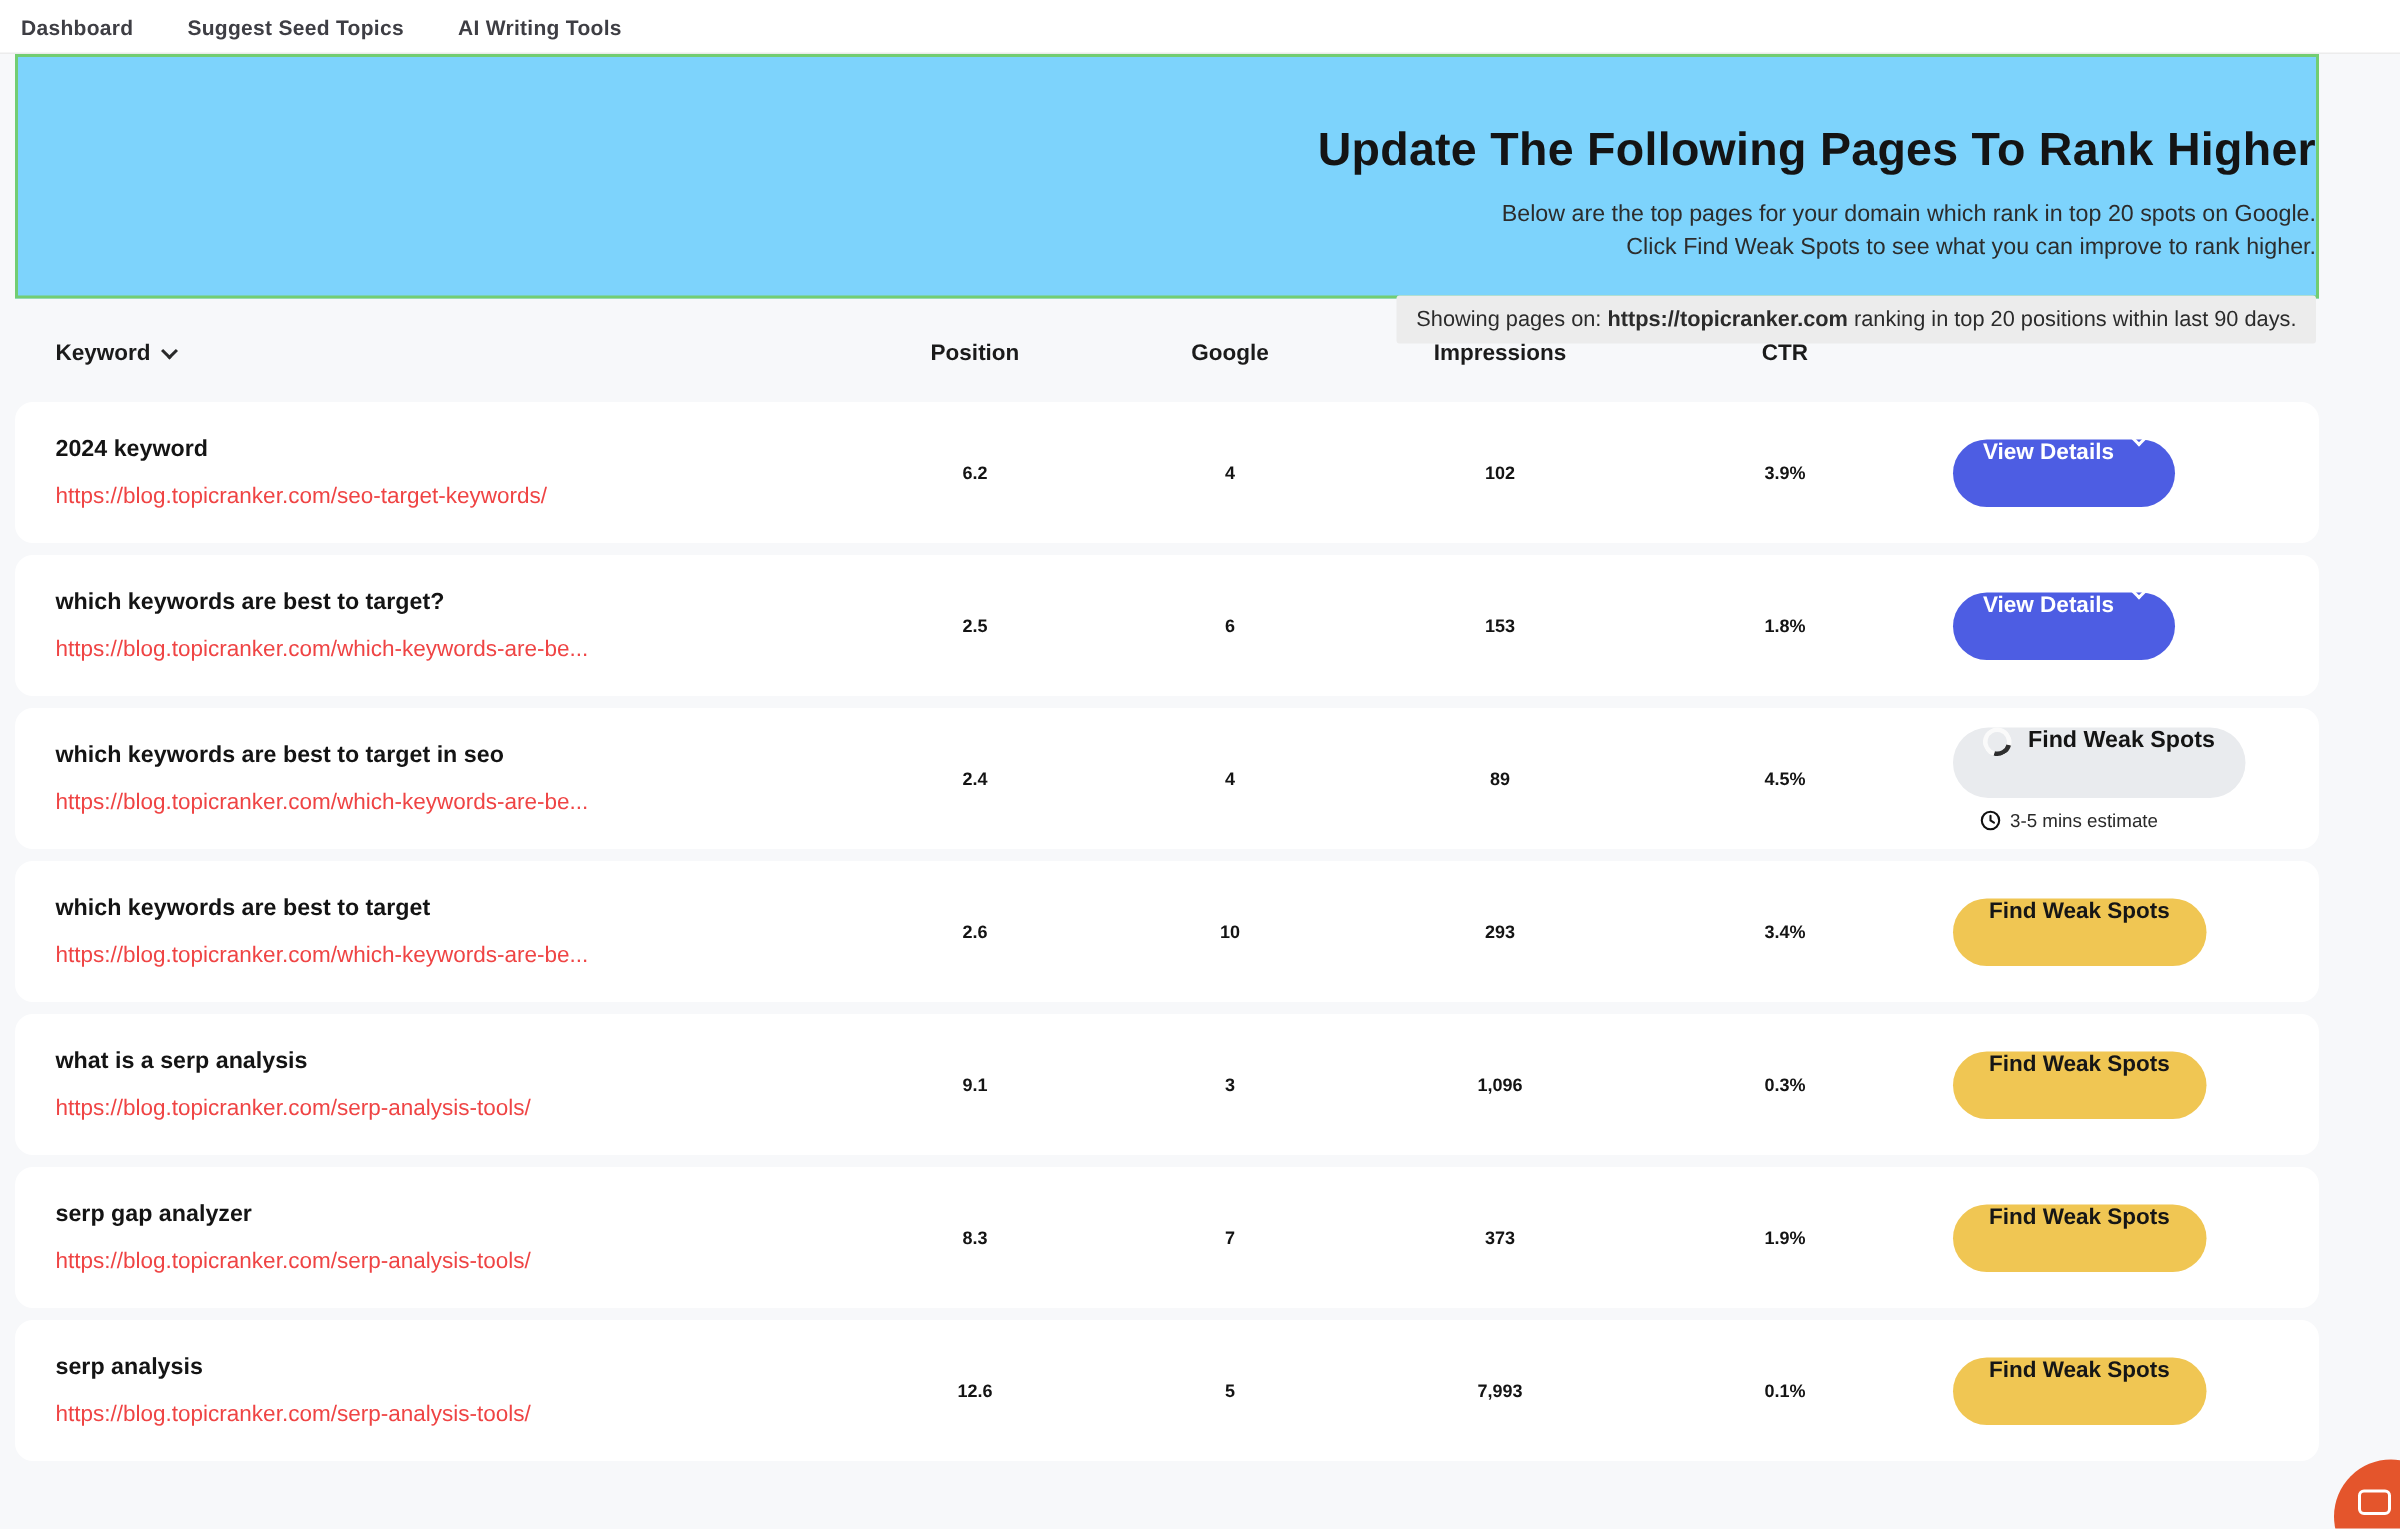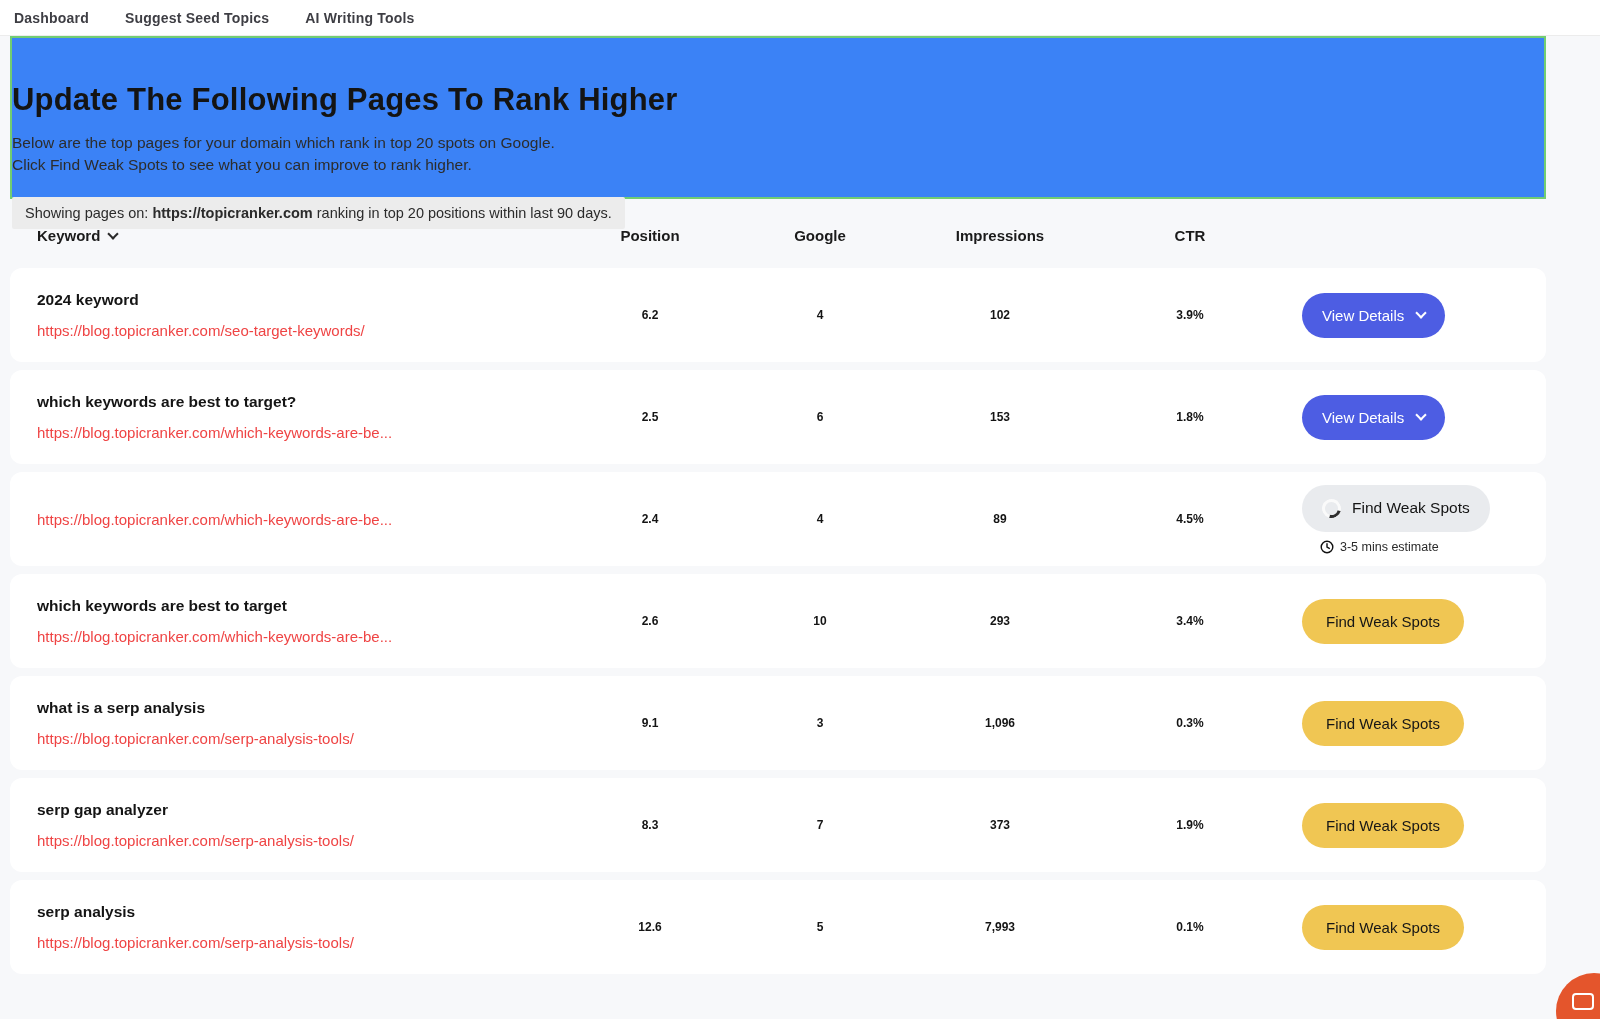--- a/index.html
+++ b/index.html
@@ -10,21 +10,21 @@
   }
   
   .nav {
     height: 36px; background: #ffffff; display: flex; align-items: center;
     gap: 36px; padding: 0 14px; border-bottom: 1px solid #ececec;
   }
   .nav-item { font-size: 14px; font-weight: 700; color: #3e3e44; letter-spacing: .2px; cursor: pointer; }
   
   .hero {
     margin: 0 54px 0 10px; height: 163px; border: 2px solid #72cd72;
-    background: #3b82f6; text-align: left; padding-top: 44px;
+    background: #7dd3fc; text-align: right; padding-top: 44px;
   }
   .hero-title { margin: 0; font-size: 31px; font-weight: 800; color: #141414; letter-spacing: .2px; }
   .hero-sub { margin-top: 14px; font-size: 15.5px; color: #2c2c2c; line-height: 1.45; }
   .chip {
     display: inline-block; margin-top: 20px; background: #ececec; color: #2b2b2b;
     font-size: 14.5px; padding: 8px 13px; border-radius: 2px;
   }
   .chip b { font-weight: 700; }
   
   .table-wrap { margin: 0 54px 0 10px; }
@@ -41,22 +41,22 @@
     transform: rotate(45deg); margin-top: -4px;
   }
   .row { background: #ffffff; border-radius: 12px; height: 94px; margin-bottom: 8px; }
   .kwcell { padding-left: 27px; display: flex; flex-direction: column; justify-content: center; gap: 13px; min-width: 0; }
   .kw-title { font-size: 15.5px; font-weight: 700; color: #141414; }
   .kw-url { font-size: 15px; color: #ef4444; }
   .num { text-align: center; font-size: 12px; font-weight: 700; color: #141414; }
   .actioncell { padding-left: 12px; }
   .btn {
     font-family: "Liberation Sans", sans-serif; border: none; border-radius: 23px;
-    height: 45px; font-size: 15px; font-weight: 400; cursor: pointer;
-    display: inline-flex; align-items: center;
+    height: 45px; font-size: 15px; font-weight: 700; cursor: pointer;
+    display: inline-flex; align-items: flex-start;
   }
   .btn-primary { background: #4d5de3; color: #ffffff; padding: 0 20px; gap: 13px; }
   .btn-chev {
     width: 8px; height: 8px; border-right: 2.5px solid #fff; border-bottom: 2.5px solid #fff;
     transform: rotate(45deg); margin-top: -5px;
   }
   .btn-yellow { background: #f0c653; color: #161616; padding: 0 24px; }
   .btn-loading { background: #e9ebee; color: #141414; padding: 0 20px; gap: 11px; height: 47px; border-radius: 24px; font-size: 15.5px; }
   .spinner {
     width: 19px; height: 19px; border-radius: 50%;
@@ -138,20 +138,21 @@
         <span>View Details</span>
         <span class="btn-chev"></span>
       </button>
       
       
     </div>
   </div>
 
   <div class="row">
     <div class="kwcell">
+      <div class="kw-title">which keywords are best to target in seo</div>
       <div class="kw-url">https://blog.topicranker.com/which-keywords-are-be...</div>
     </div>
     <div class="num">2.4</div>
     <div class="num">4</div>
     <div class="num">89</div>
     <div class="num">4.5%</div>
     <div class="actioncell">
 
       <div class="act-loading">
         <button class="btn btn-loading">

